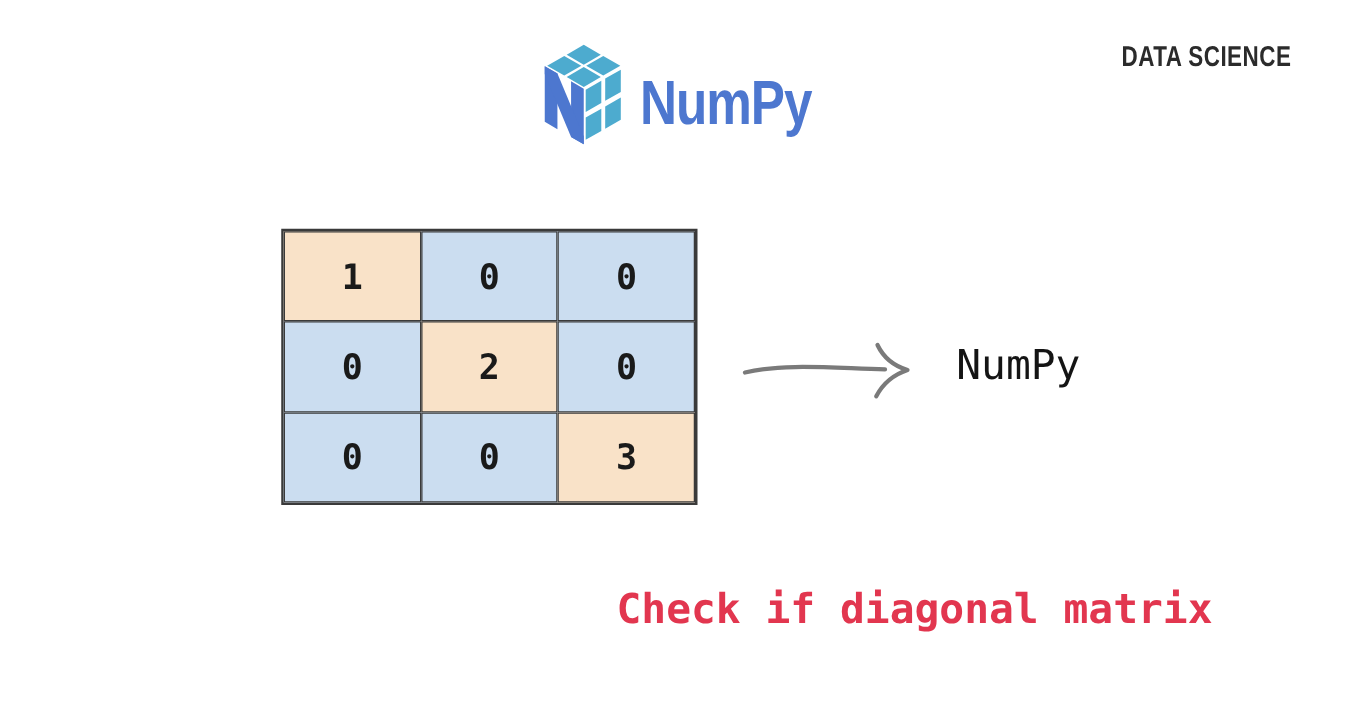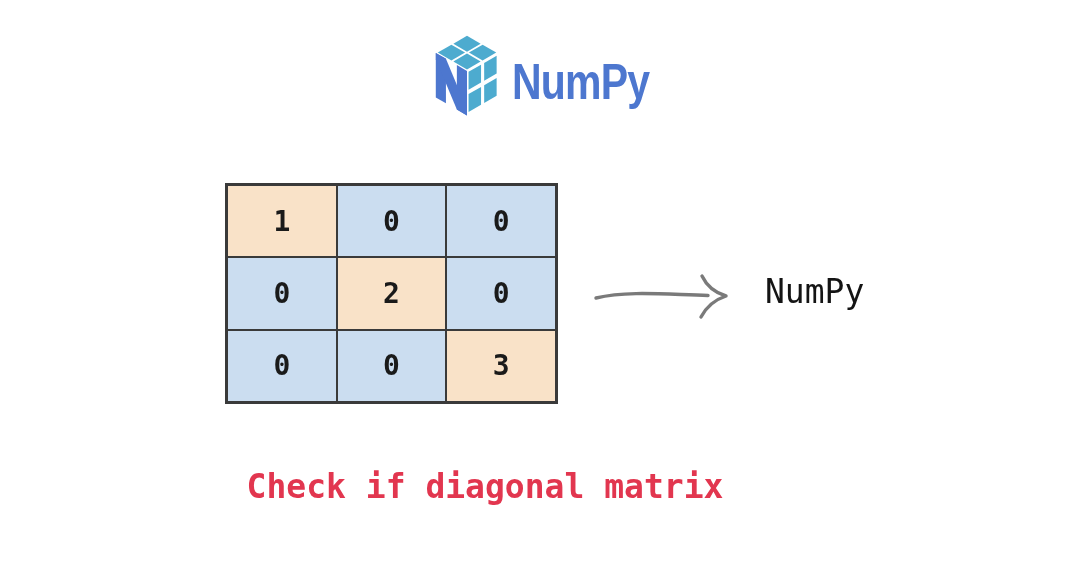--- a/index.html
+++ b/index.html
@@ -78,21 +78,21 @@
     position:absolute;left:765px;top:272px;
     font-family:"DejaVu Sans Mono",monospace;
     font-size:33px;line-height:1.2;
     color:var(--result,#141414);
     white-space:nowrap;
   }
 
   
   .caption{
     position:absolute;left:0;top:467px;width:970px;
-    text-align:center;
+    text-align:right;
   }
   .caption-text{
     font-family:"DejaVu Sans Mono",monospace;
     font-weight:bold;font-size:33px;line-height:1.2;
     color:var(--caption,#E2364F);
     white-space:nowrap;
   }
 </style>
 </head>
 <body>
@@ -113,20 +113,21 @@
       <polygon points="72,66.7 88,57.5 88,80.3 72,89.5" fill="var(--np-light)"></polygon>
 
       <polygon points="10,25.5 23,33 23,90 10,82.5" fill="var(--np-dark)"></polygon>
       <polygon points="37,41 50,48.5 50,105.5 37,98" fill="var(--np-dark)"></polygon>
       <polygon points="10,25.5 23,33 50,97.5 50,105.5 37,98 10,33.5" fill="var(--np-dark)"></polygon>
     </svg>
   </div>
   <div class="wordmark">NumPy</div>
 
   <div class="brand">
+    <div><span class="brand-line1">DATA SCIENCE</span></div>
   </div>
 
   <div class="matrix">
     <div class="cell diag">1</div>
     <div class="cell">0</div>
     <div class="cell">0</div>
     <div class="cell">0</div>
     <div class="cell diag">2</div>
     <div class="cell">0</div>
     <div class="cell">0</div>

